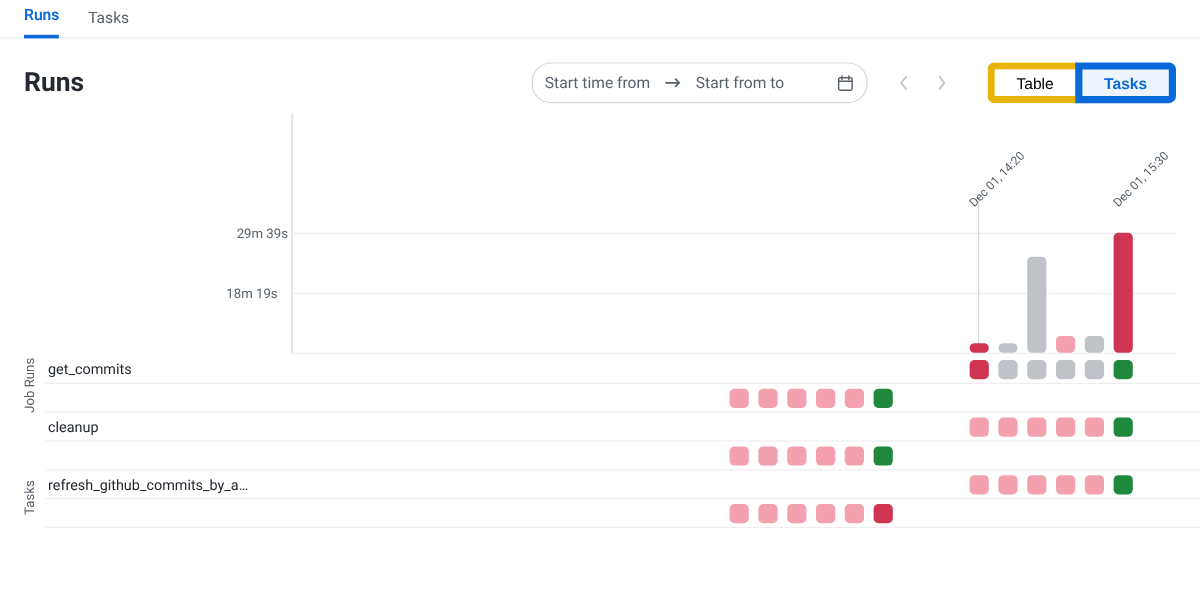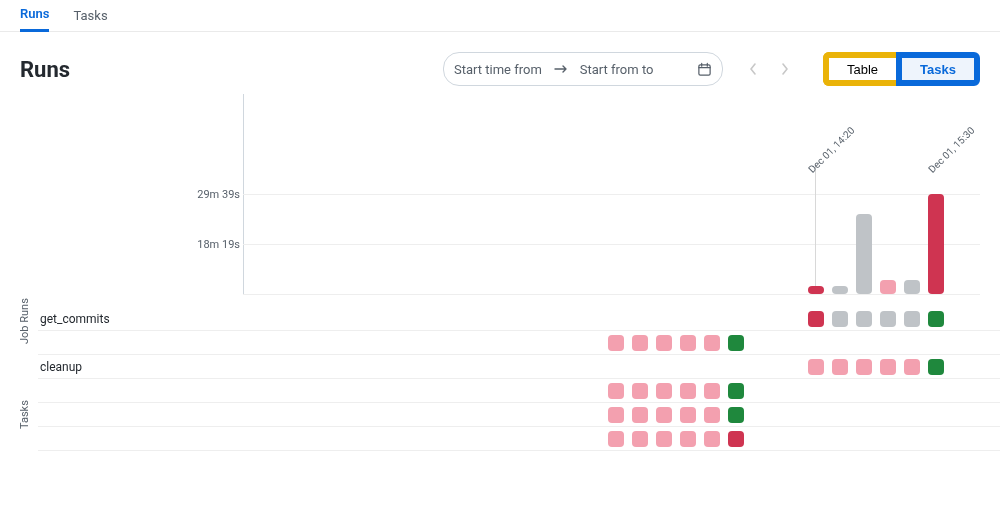--- a/index.html
+++ b/index.html
@@ -106,21 +106,21 @@
     border-left:1px solid #d8d8d8;
   }
 
   .bars {
     position:absolute; bottom:0; left:770px; display:flex; gap:8px; align-items:flex-end;
   }
   .bar {
     width:16px; border-radius:4px 4px 4px 4px;
   }
 
-  .task-rows { margin-top:13px; }
+  .task-rows { margin-top:2px; }
   .task-row {
     display:flex; align-items:center;
     height:24px;
     border-bottom:1px solid #eee;
   }
   .task-row .name {
     flex:0 0 200px;
     font-size:12px; color:#24292f;
     padding-left:2px;
     white-space:nowrap; overflow:hidden; text-overflow:ellipsis;
@@ -188,21 +188,21 @@
 </div>
 
 <div class="main">
   <div class="vlabel jobruns">Job Runs</div>
   <div class="vlabel tasks">Tasks</div>
 
   <div class="chart-zone">
     <div class="chart-divider"></div>
 
     <div class="yaxis-label" style="top:94px;">29m 39s</div>
-    <div class="yaxis-label" style="top:144px;">18m 19s</div>
+    <div class="yaxis-label" style="top:144px;text-align:center;">18m 19s</div>
     <div class="gridline" style="top:100px;"></div>
     <div class="gridline" style="top:150px;"></div>
     <div class="gridline" style="top:200px;"></div>
 
     <div class="vguide" style="left:777px;"></div>
     <div class="time-label" style="left:776px; top:70px;">Dec 01, 14:20</div>
     <div class="time-label" style="left:896px; top:70px;">Dec 01, 15:30</div>
 
     <div class="bars" id="bars">
           <div class="bar c-red" style="height: 8px;"></div>
@@ -251,20 +251,21 @@
           <div class="cells">
             <div class="cell c-pink"></div>
             <div class="cell c-pink"></div>
             <div class="cell c-pink"></div>
             <div class="cell c-pink"></div>
             <div class="cell c-pink"></div>
             <div class="cell c-green"></div>
           </div>
         </div>
         <div class="task-row">
+          <div class="name">refresh_github_commits_by_a…</div>
           <div class="cells">
             <div class="cell c-pink"></div>
             <div class="cell c-pink"></div>
             <div class="cell c-pink"></div>
             <div class="cell c-pink"></div>
             <div class="cell c-pink"></div>
             <div class="cell c-green"></div>
           </div>
         </div>
         <div class="task-row">

